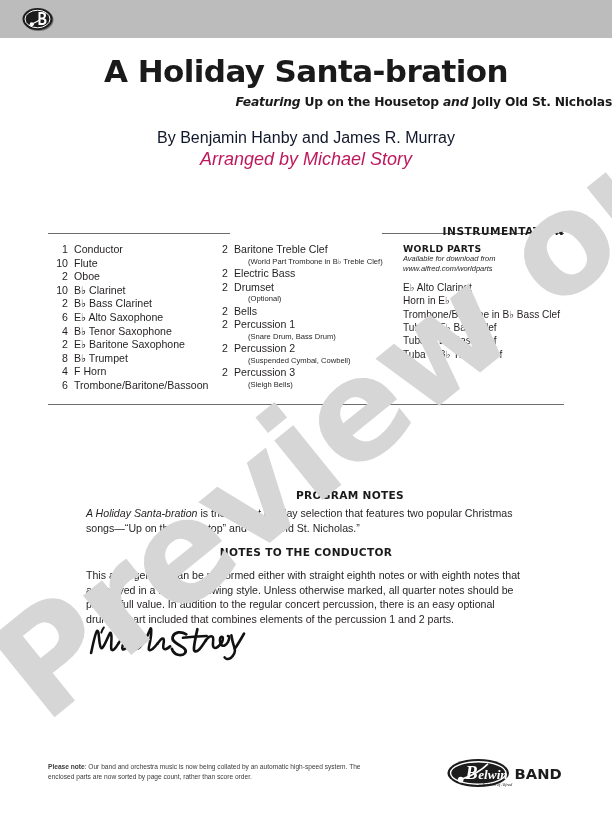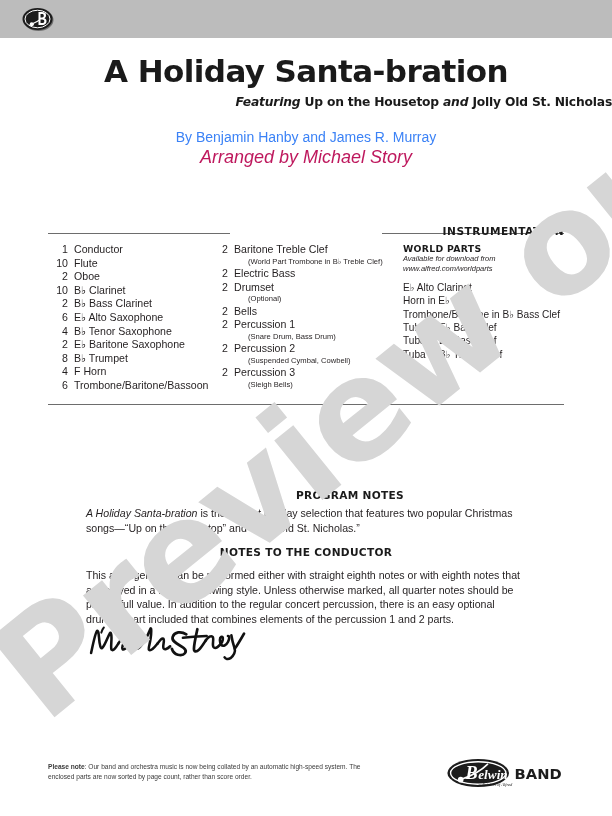--- a/index.html
+++ b/index.html
@@ -103,22 +103,22 @@
     font-family: "DejaVu Sans", sans-serif;
     font-weight: bold;
     font-size: 12.3px;
     color: #1a1a1a;
     letter-spacing: -0.2px;
     text-align: right;
   }
   #featuring-line .it { font-style: italic; }
   #composer-line {
     margin-top: 20px;
-    font-size: 14px;
-    color: #3b82f6;
+    font-size: 16px;
+    color: #0f172a;
   }
   #arranger-line {
     margin-top: 2px;
     font-size: 18px;
     font-style: italic;
     color: #be185d;
   }
 
   
   #instr-rule-top {

